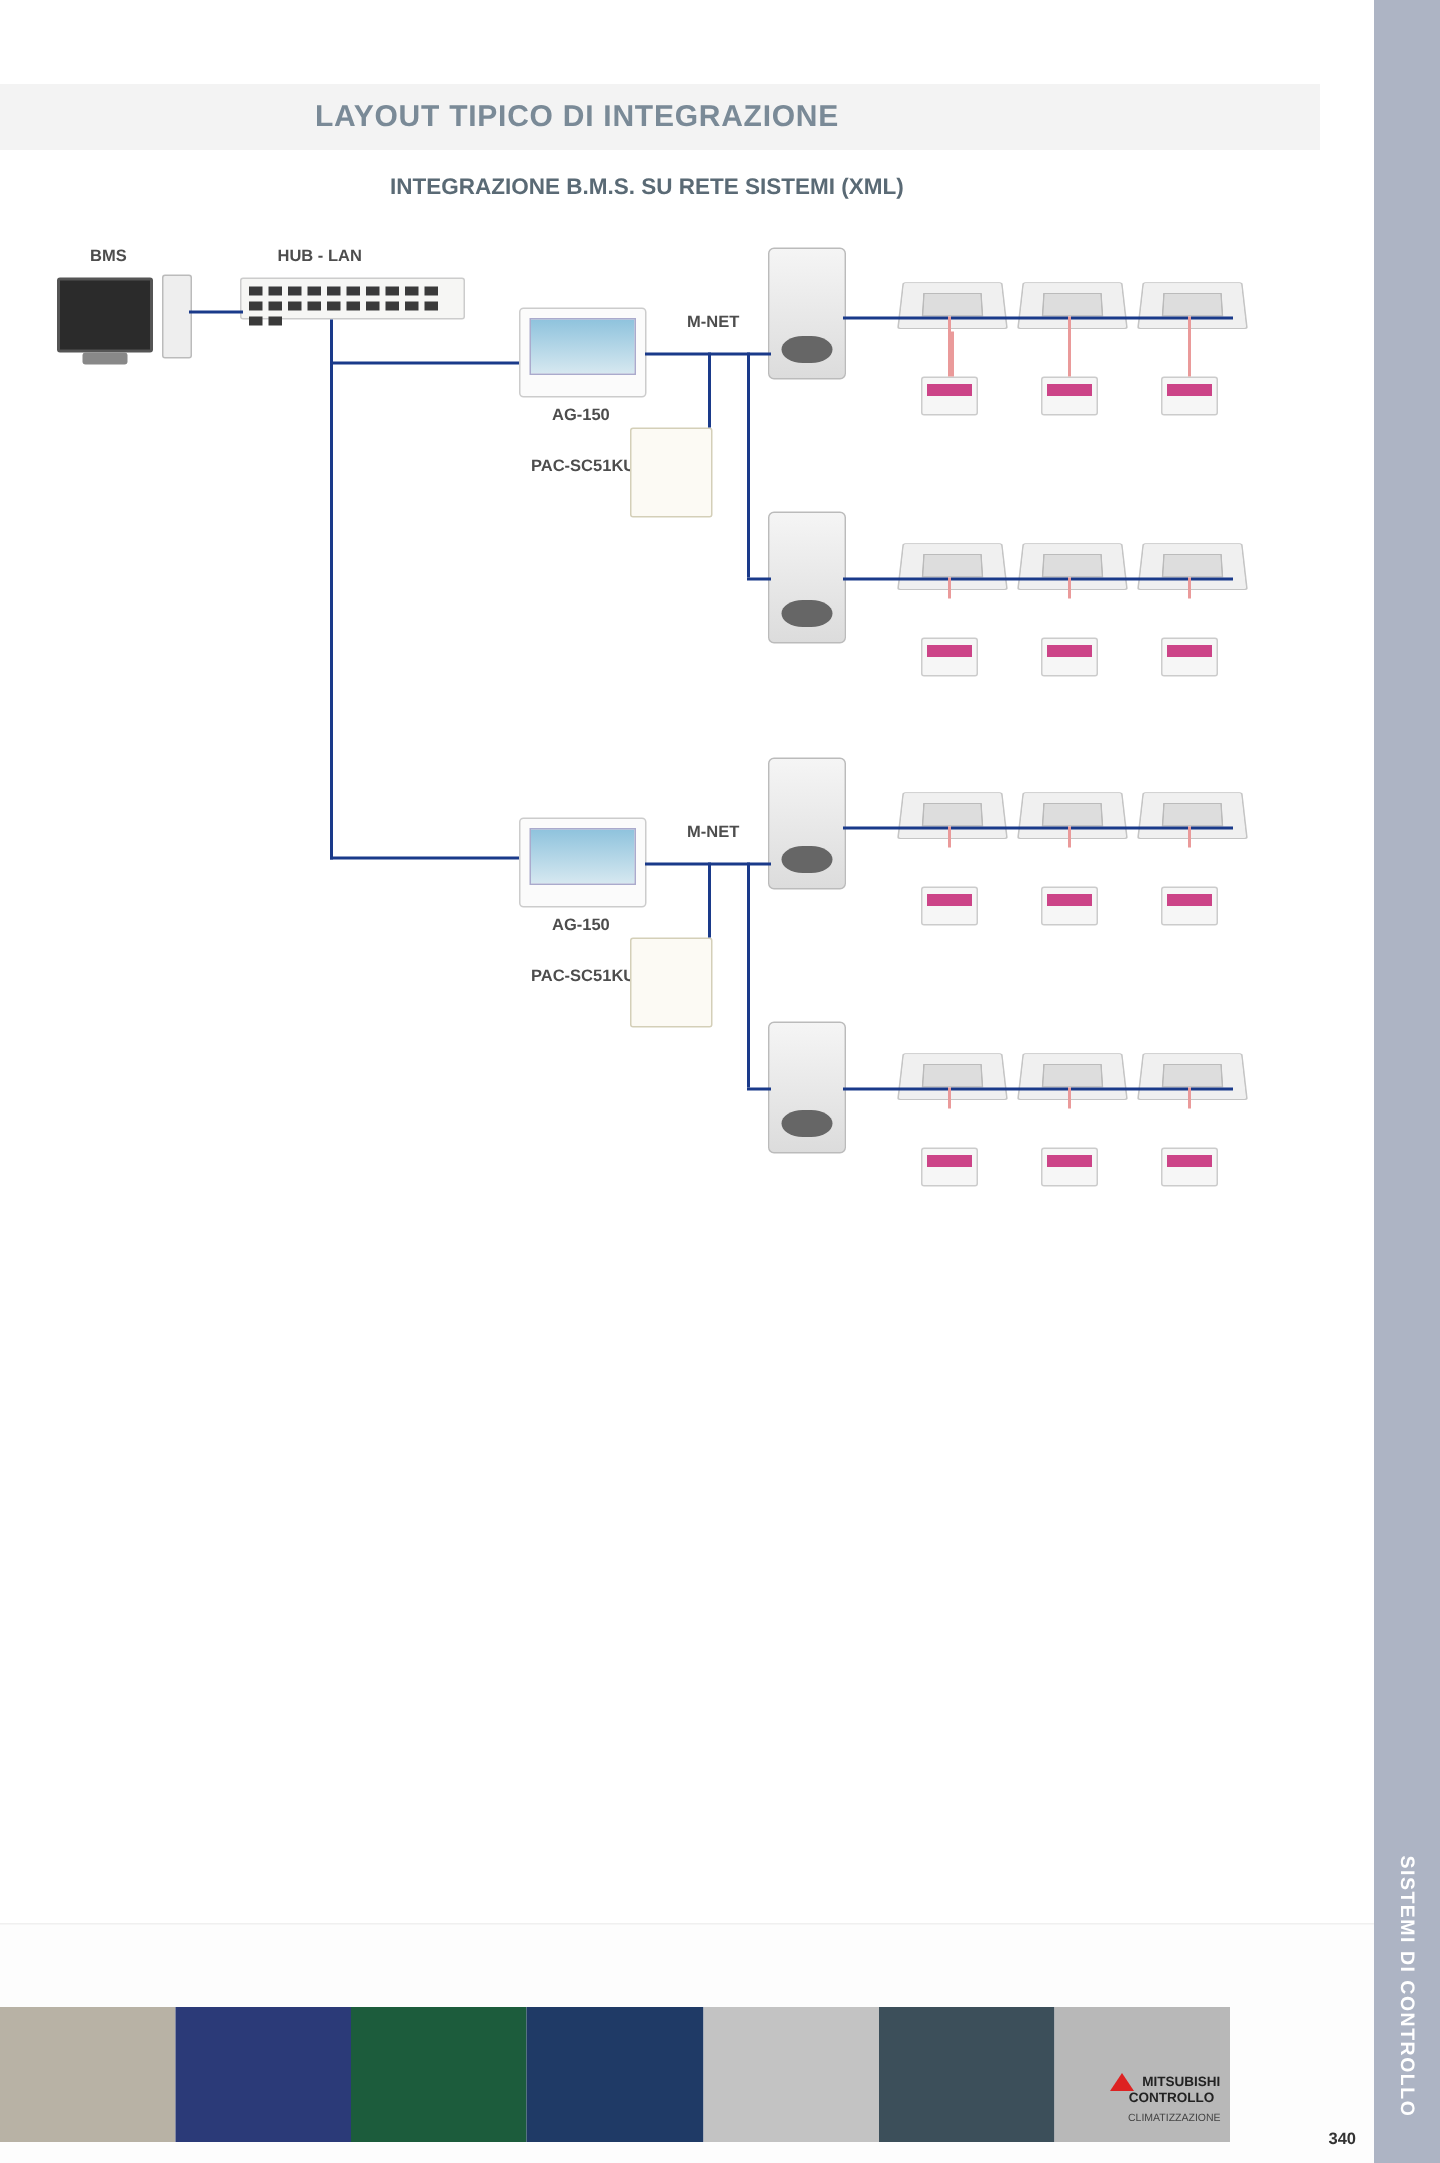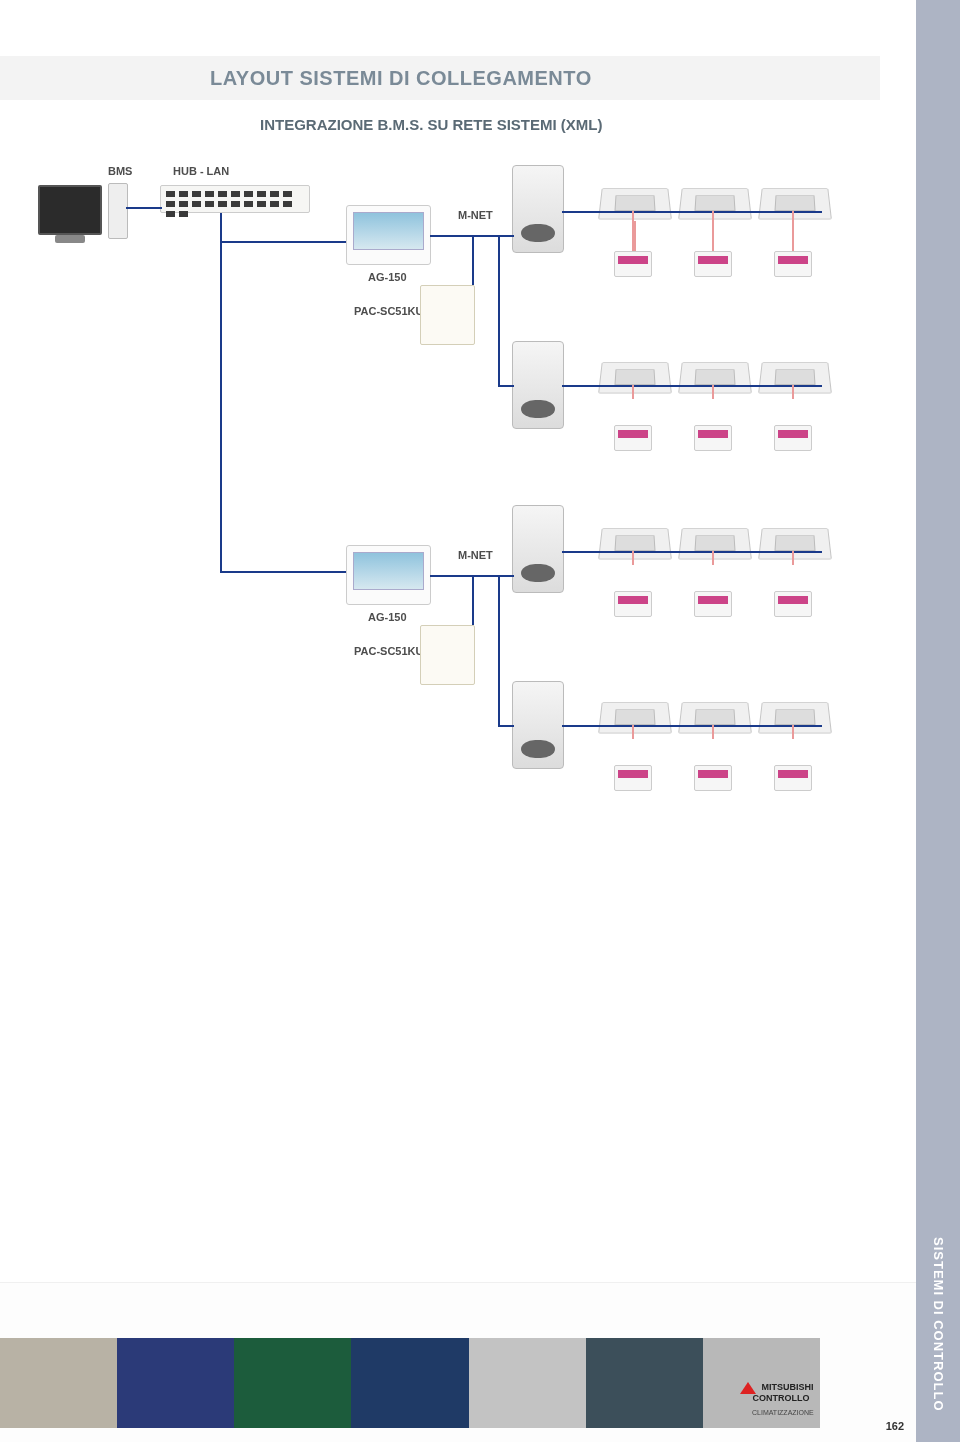--- a/index.html
+++ b/index.html
@@ -101,32 +101,32 @@
   .footer-sub{ position:absolute; bottom:26px; left:752px; font-size:7px; color:#444;}
   .page-no{ position:absolute; bottom:10px; right:56px; font-size:11px; font-weight:700; color:#333;}
 
   .page-bg{ position:absolute; bottom:0; left:0; right:44px; height:160px; background:#fdfdfd; border-top:1px solid #f0f0f0;}
 
 </style>
 </head>
 <body>
 
 <div class="header-bar">
-  <span class="header-title">LAYOUT SISTEMI DI COLLEGAMENTO</span>
+  <span class="header-title">LAYOUT TIPICO DI INTEGRAZIONE</span>
 </div>
 <div class="subtitle">INTEGRAZIONE B.M.S. SU RETE SISTEMI (XML)</div>
 
 <div class="sidebar">
   <div class="sidebar-text">SISTEMI DI CONTROLLO</div>
 </div>
 
 <div class="diagram">
 
-  <div class="lbl" style="left:60px; top:10px;margin-left:48px;">BMS</div>
-  <div class="lbl" style="left:173px; top:10px;">HUB - LAN</div>
+  <div class="lbl" style="left:60px; top:10px;">BMS</div>
+  <div class="lbl" style="left:185px; top:10px;">HUB - LAN</div>
   <div class="lbl" style="left:458px; top:54px;">M-NET</div>
   <div class="lbl" style="left:368px; top:116px;">AG-150</div>
   <div class="lbl" style="left:354px; top:150px;">PAC-SC51KUA</div>
   <div class="lbl" style="left:458px; top:394px;">M-NET</div>
   <div class="lbl" style="left:368px; top:456px;">AG-150</div>
   <div class="lbl" style="left:354px; top:490px;">PAC-SC51KUA</div>
 
   <div class="monitor" style="left:38px; top:30px;"></div>
   <div class="pc-tower" style="left:108px; top:28px;"></div>
 
@@ -245,13 +245,13 @@
     <div class="footer-img" style="background: rgb(195, 195, 195);"></div>
     <div class="footer-img" style="background: rgb(60, 79, 90);"></div>
     <div class="footer-img" style="background: rgb(184, 184, 184);"></div>
   </div>
 <div class="footer-logo">
   <span class="tri"></span>
   <span>MITSUBISHI</span><br>
   &nbsp;&nbsp;&nbsp;&nbsp;&nbsp;<span>CONTROLLO</span>
 </div>
 <div class="footer-sub">CLIMATIZZAZIONE</div>
-<div class="page-no">162</div>
+<div class="page-no">340</div>
 
 </body></html>

